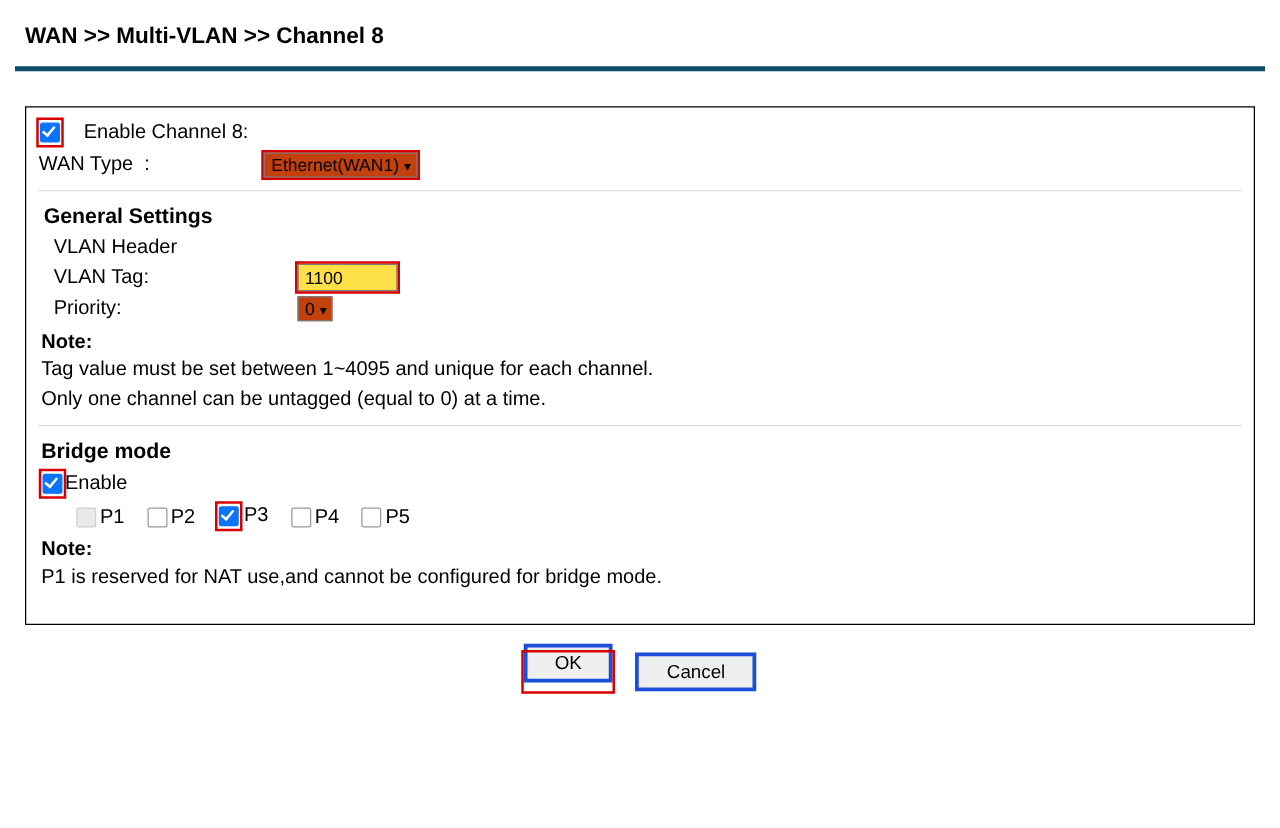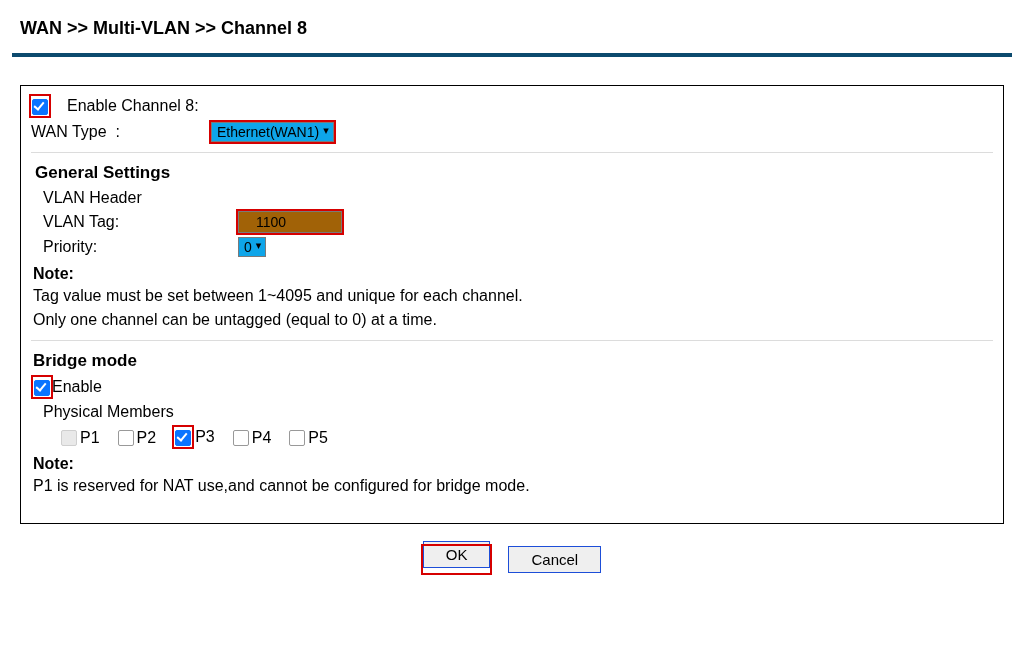--- a/index.html
+++ b/index.html
@@ -10,25 +10,25 @@
   .row{display:flex;align-items:center;margin:4px 0}
   .lbl-col{display:inline-block}
   .section-title{font-size:17px;font-weight:700;margin:10px 0 6px 4px}
   .indent{margin-left:12px}
   .note-title{font-size:16px;font-weight:700;margin:8px 0 2px 2px}
   .note-text{font-size:16px;line-height:1.35;margin:0 0 2px 2px}
   .chk{display:inline-block;width:16px;height:16px;border:1px solid #999;border-radius:2px;vertical-align:middle;position:relative;background:#fff;box-sizing:border-box}
   .chk.checked{background:#0a74ff;border-color:#0a74ff}
   .chk.checked::after{content:"";position:absolute;left:3px;top:0px;width:4px;height:8px;border:solid #fff;border-width:0 2px 2px 0;transform:rotate(40deg)}
   .chk.disabled{background:#e9e9e9;border-color:#cfcfcf}
-  .select{display:inline-flex;align-items:flex-start;border:1px solid #7a7a7a;padding:1px 4px 1px 5px;font-size:14px;background:#0ea5e9}
+  .select{display:inline-flex;align-items:flex-end;border:1px solid #7a7a7a;padding:1px 4px 1px 5px;font-size:14px;background:#c2410c}
   .select .caret{margin-left:4px;font-size:11px}
-  .input{display:inline-block;border:1px solid #7a7a7a;padding:2px 17px;font-size:14px;width:68px;background:#a16207}
+  .input{display:inline-block;border:1px solid #7a7a7a;padding:2px 5px;font-size:14px;width:68px;background:#fde047}
   .btns{display:flex;justify-content:center;gap:18px;margin:22px 0 0 0}
-  .btn{border:1px solid #1d4ed8;background:#efefef;padding:4px 22px;font-size:15px;cursor:pointer}
+  .btn{border:3px solid #1d4ed8;background:#efefef;padding:4px 22px;font-size:15px;cursor:pointer}
   .highlight{outline:2px solid #d60000;outline-offset:0}
   .hl-inner{display:inline-block;padding:0}
   .ports{display:flex;align-items:flex-end;gap:18px;margin:6px 0 4px 18px}
   .port-item{display:flex;align-items:center;gap:3px;font-size:16px}
 </style>
 </head>
 <body>
 
 <div class="page">
   <div class="breadcrumb">WAN &gt;&gt; Multi-VLAN &gt;&gt; Channel 8</div>
@@ -84,21 +84,20 @@
     <div class="section-title" style="margin-left:2px">Bridge mode</div>
 
     <div class="row" style="margin-left:2px">
       <span class="hl-inner highlight" style="padding:1px">
         <span class="chk checked"></span>
       </span>
       <span style="margin-left:1px;font-size:16px">Enable</span>
     </div>
 
     <div class="indent">
-      <div style="font-size:16px;margin-top:6px">Physical Members</div>
       <div class="ports" id="ports">
           <span class="port-item">
             <span class="chk disabled"></span>
             <span>P1</span>
           </span>
           <span class="port-item">
             <span class="chk"></span>
             <span>P2</span>
           </span>
           <span class="port-item">

